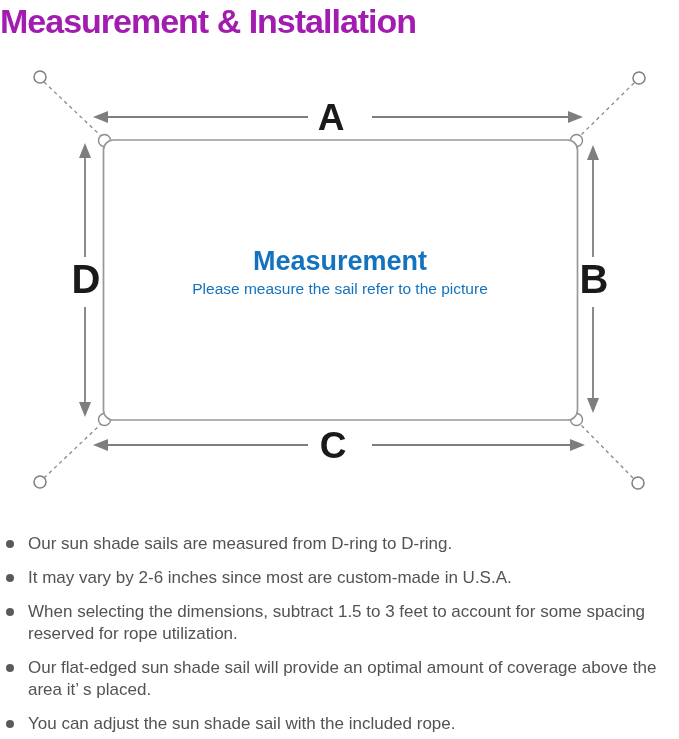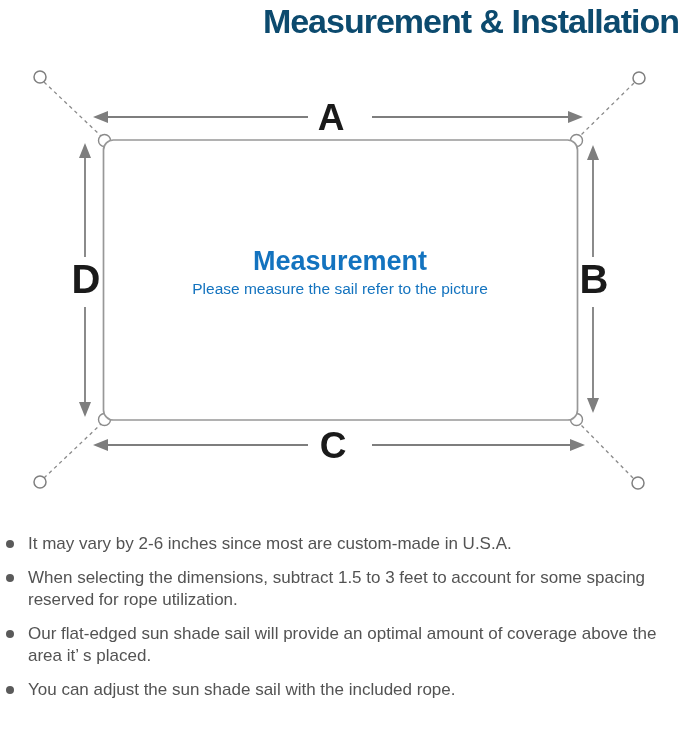--- a/index.html
+++ b/index.html
@@ -15,25 +15,25 @@
     background: #ffffff;
     overflow: hidden;
   }
   .page-title {
     position: absolute;
     top: 0;
     left: 0;
     width: 679px;
     margin: 0;
     padding-top: 2px;
-    text-align: right;
+    text-align: left;
     font-size: 34px;
     font-weight: bold;
     letter-spacing: -1px;
-    color: #0c4a6e;
+    color: #a21caf;
   }
   .diagram-svg {
     position: absolute;
     top: 60px;
     left: 0;
     width: 679px;
     height: 460px;
   }
   .sail-outline {
     fill: #ffffff;
@@ -160,20 +160,24 @@
     <polygon class="dim-head" points="593,353 587,338 599,338"></polygon>
     <text class="dim-label vert" x="594" y="233" text-anchor="middle">B</text>
 
     <text class="center-heading" x="340" y="210" text-anchor="middle" fill="#1373BF">Measurement</text>
     <text class="center-subheading" x="340" y="234" text-anchor="middle" fill="#1373BF">Please measure the sail refer to the picture</text>
   </svg>
 
   <ul class="notes">
     <li>
       <span class="dot"></span>
+      <span class="note-text">Our sun shade sails are measured from D-ring to D-ring.</span>
+    </li>
+    <li>
+      <span class="dot"></span>
       <span class="note-text">It may vary by 2-6 inches since most are custom-made in U.S.A.</span>
     </li>
     <li>
       <span class="dot"></span>
       <span class="note-text">When selecting the dimensions, subtract 1.5 to 3 feet to account for some spacing reserved for rope utilization.</span>
     </li>
     <li>
       <span class="dot"></span>
       <span class="note-text">Our flat-edged sun shade sail will provide an optimal amount of coverage above the area it’ s placed.</span>
     </li>

